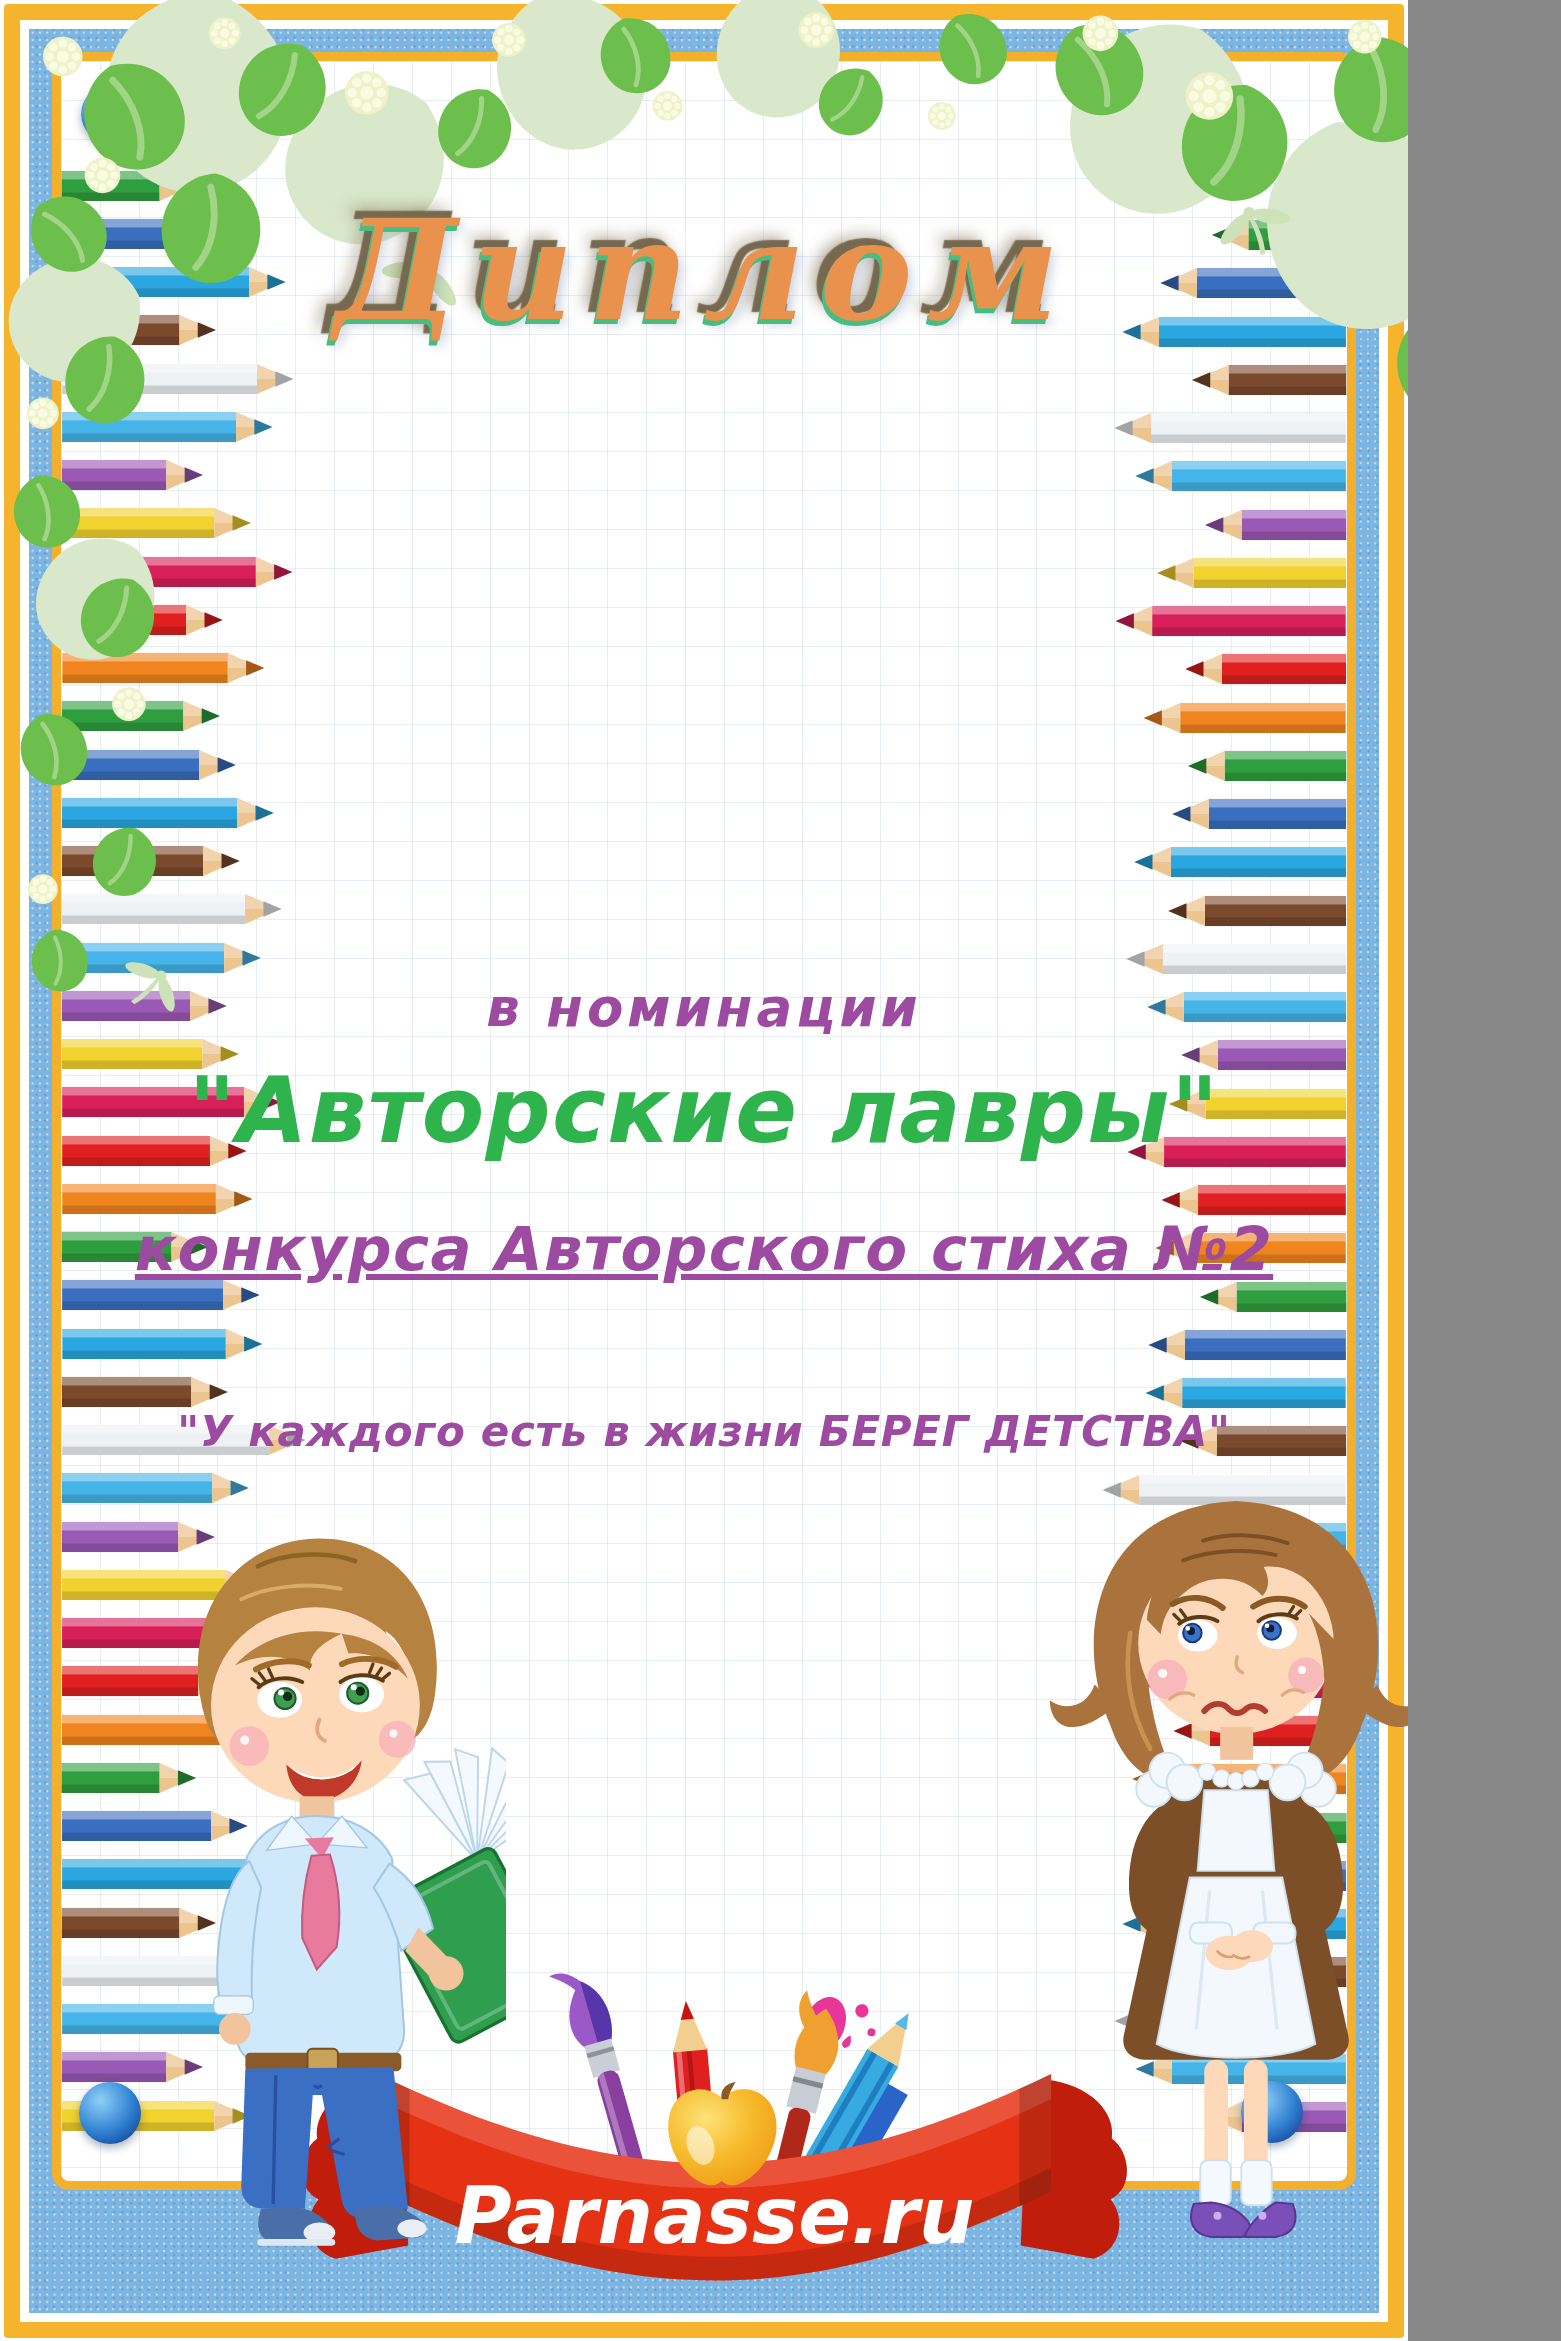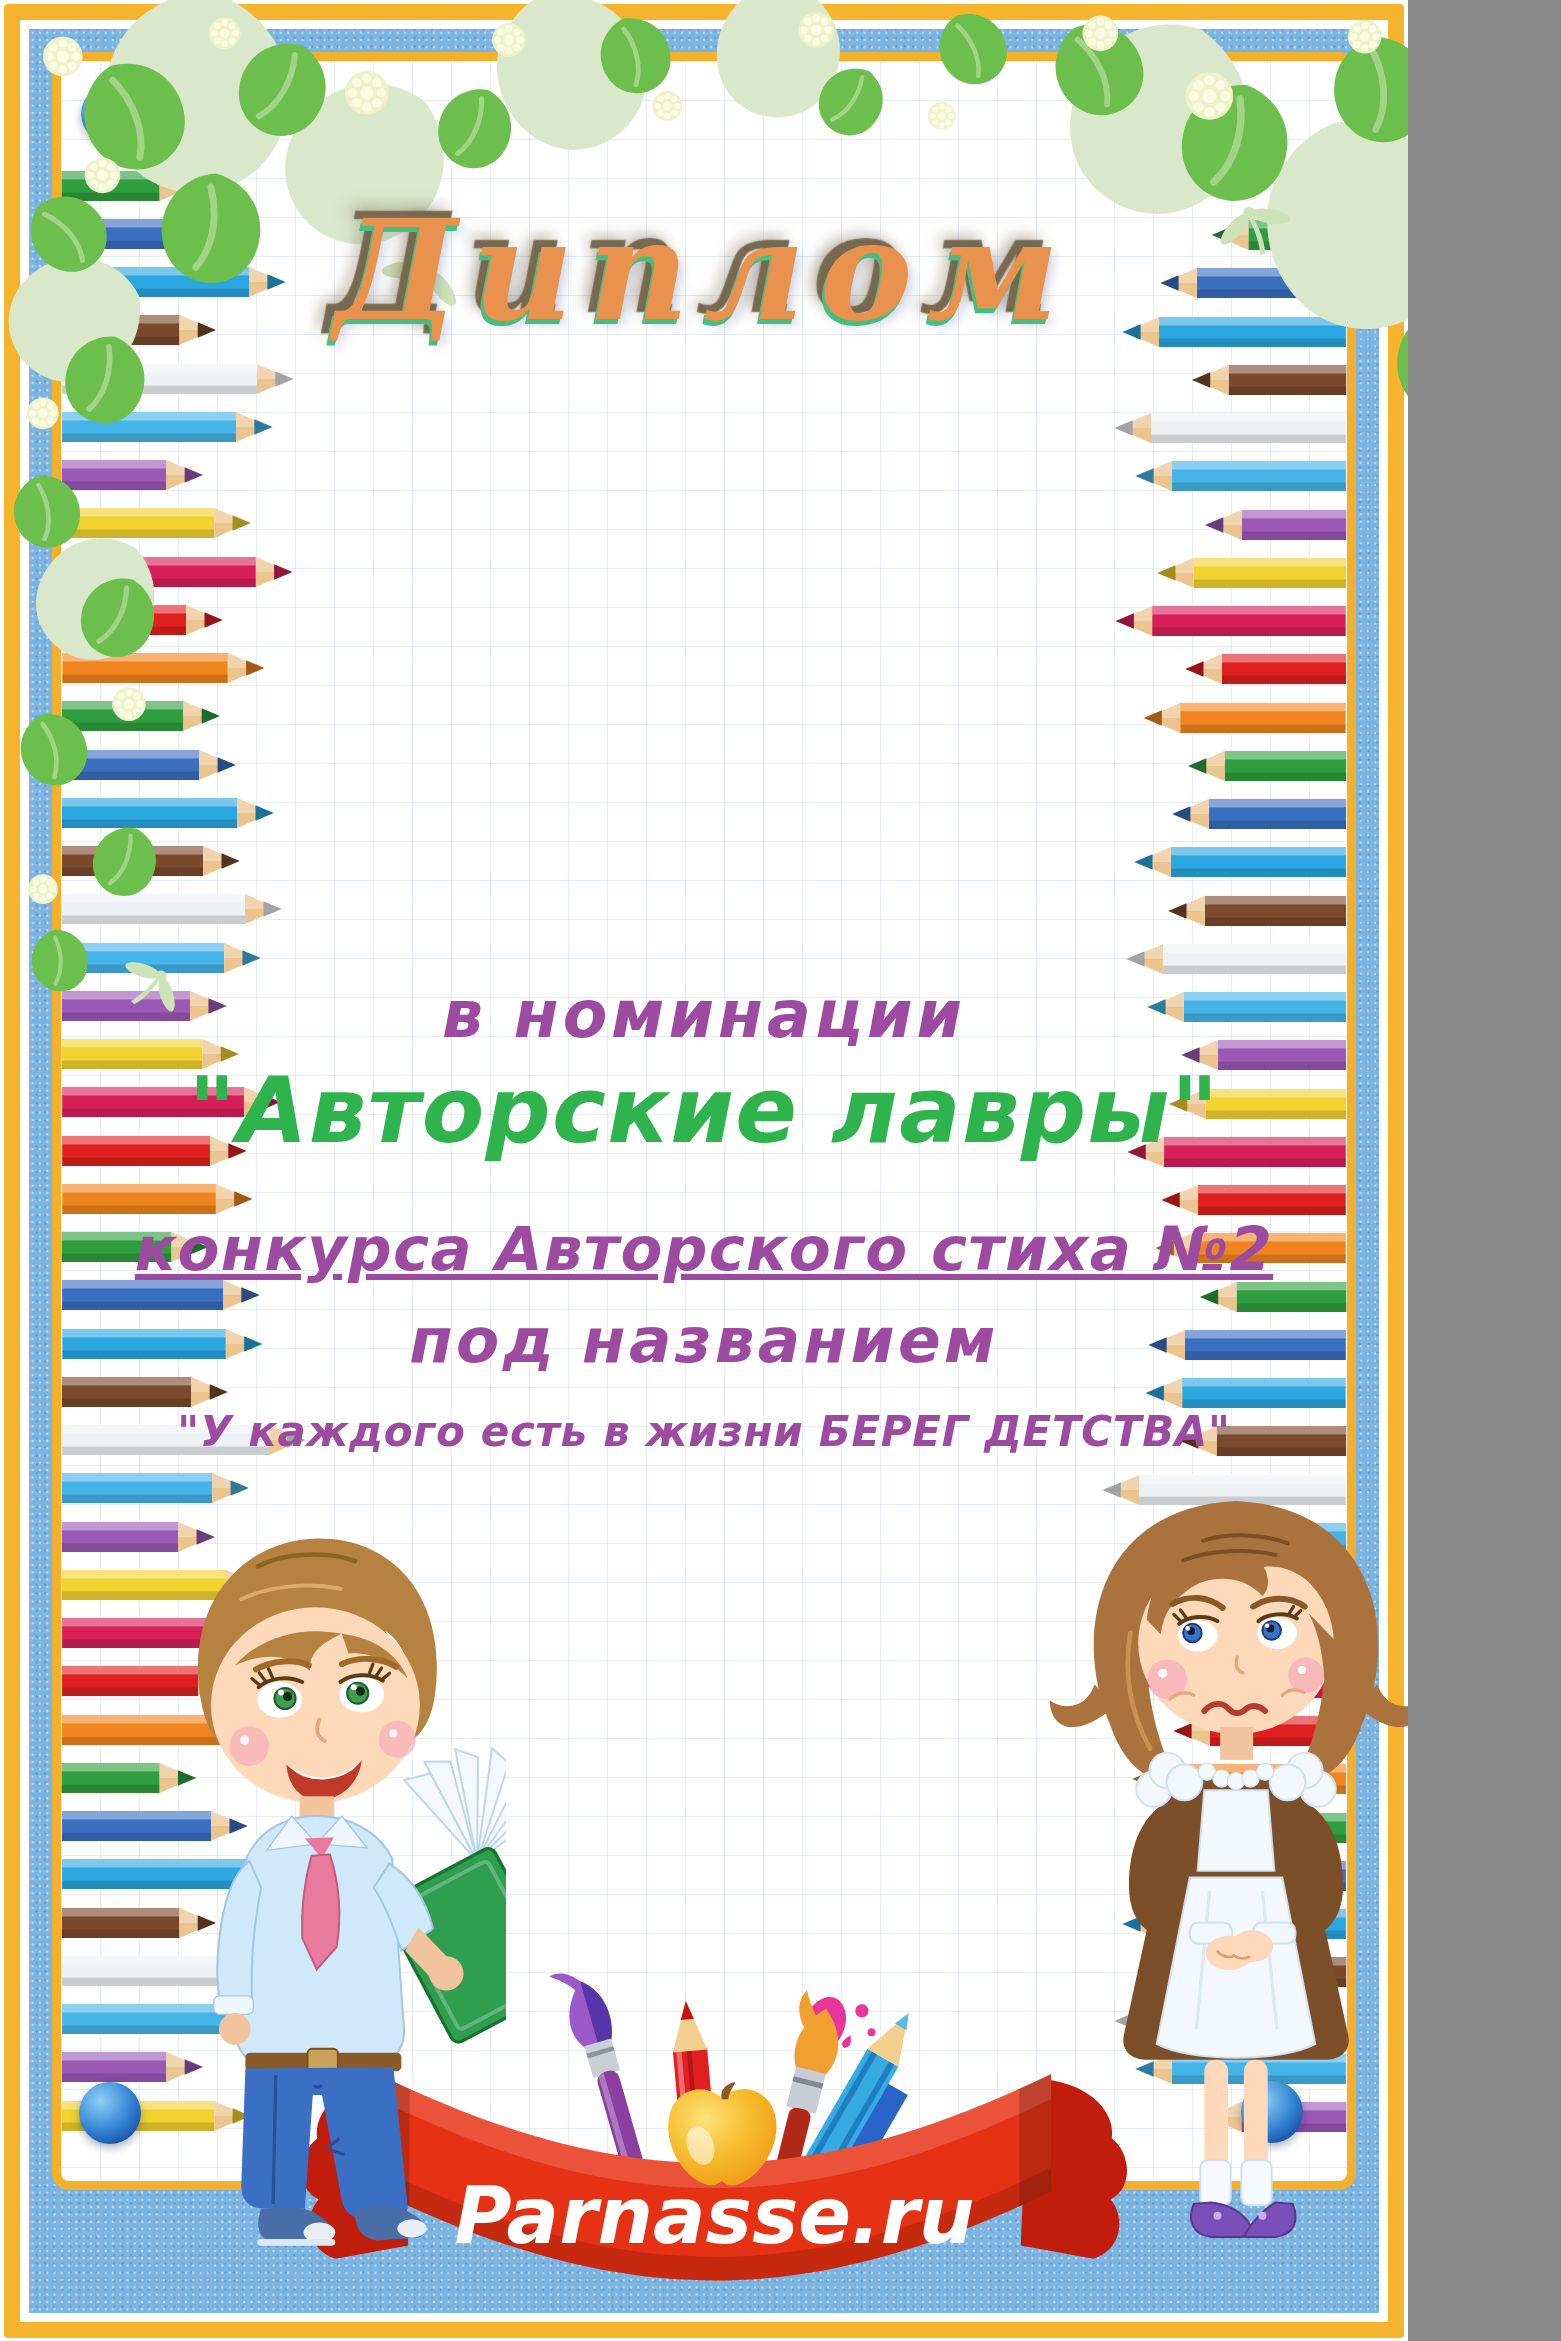--- a/index.html
+++ b/index.html
@@ -32,21 +32,21 @@
   .overlay{position:absolute;left:0;top:0;z-index:7;}
   
   .line{position:absolute;left:0;right:0;text-align:center;z-index:8;
         font-weight:bold;font-style:italic;color:#9c4ba1;letter-spacing:1.3px;}
   .title{top:188px;font-family:"DejaVu Serif",serif;font-size:139px;letter-spacing:14.5px;
      color:#e8924e;
      text-shadow:-2.6px 4.6px 0 #47bd82,-8px -6.6px 1.3px #77694f,-12px -10px 14.5px rgba(119,105,79,0.55),4px 6px 10.6px rgba(120,140,180,0.35);}
   .awarded{top:411px;font-size:91px;}
   .name{top:598px;font-size:81px;}
   .place{top:792px;font-size:93px;color:#ea1c23;}
-  .nomlabel{top:977px;font-size:65px;letter-spacing:4px;font-style:italic;}
+  .nomlabel{top:977px;font-size:53px;letter-spacing:4px;font-style:italic;}
   .nomtitle{top:1058px;font-size:91px;color:#2fb44d;}
   .contest{top:1213px;font-size:61px;text-decoration:underline;}
   .contestsub{top:1304px;font-size:63px;letter-spacing:3.3px;}
   .contestname{top:1407px;font-size:42px;letter-spacing:0.7px;}
   .art{position:absolute;z-index:9;}
   .ribbon{position:absolute;z-index:10;}
   .apple{position:absolute;z-index:11;}
   .kid{position:absolute;z-index:12;}
 </style>
 </head>
@@ -967,21 +967,20 @@
     </g>
     <use href="#dfly" transform="translate(640,420) rotate(25) scale(1.1)"></use>
     <use href="#dfly" transform="translate(1895,335) rotate(-20)"></use>
     <use href="#dfly" transform="translate(235,1485) rotate(45) scale(0.9)"></use>
   </svg>
 
   <div class="line title">Диплом</div>
   <div class="line nomlabel">в номинации</div>
   <div class="line nomtitle">"Авторские лавры"</div>
   <div class="line contest">конкурса Авторского стиха №2</div>
-  <div class="line contestsub">под названием</div>
   <div class="line contestname">"У каждого есть в жизни БЕРЕГ ДЕТСТВА"</div>
 
   <svg class="art" style="left:542px;top:1970px;" width="370" height="225" viewBox="0 0 560 340">
     <g transform="rotate(30 470 210)">
       <rect x="488" y="150" width="44" height="190" fill="#2a64c8"></rect>
       <rect x="444" y="120" width="54" height="220" fill="#38aae2"></rect>
       <rect x="452" y="120" width="9" height="220" fill="#1e7ec0"></rect>
         <rect x="482" y="120" width="9" height="220" fill="#1e7ec0"></rect>
       <path d="M444,120 L471,42 L498,120 Z" fill="#f2cf8e"></path>
       <path d="M461,66 L471,42 L481,66 Z" fill="#58b8e8"></path>

